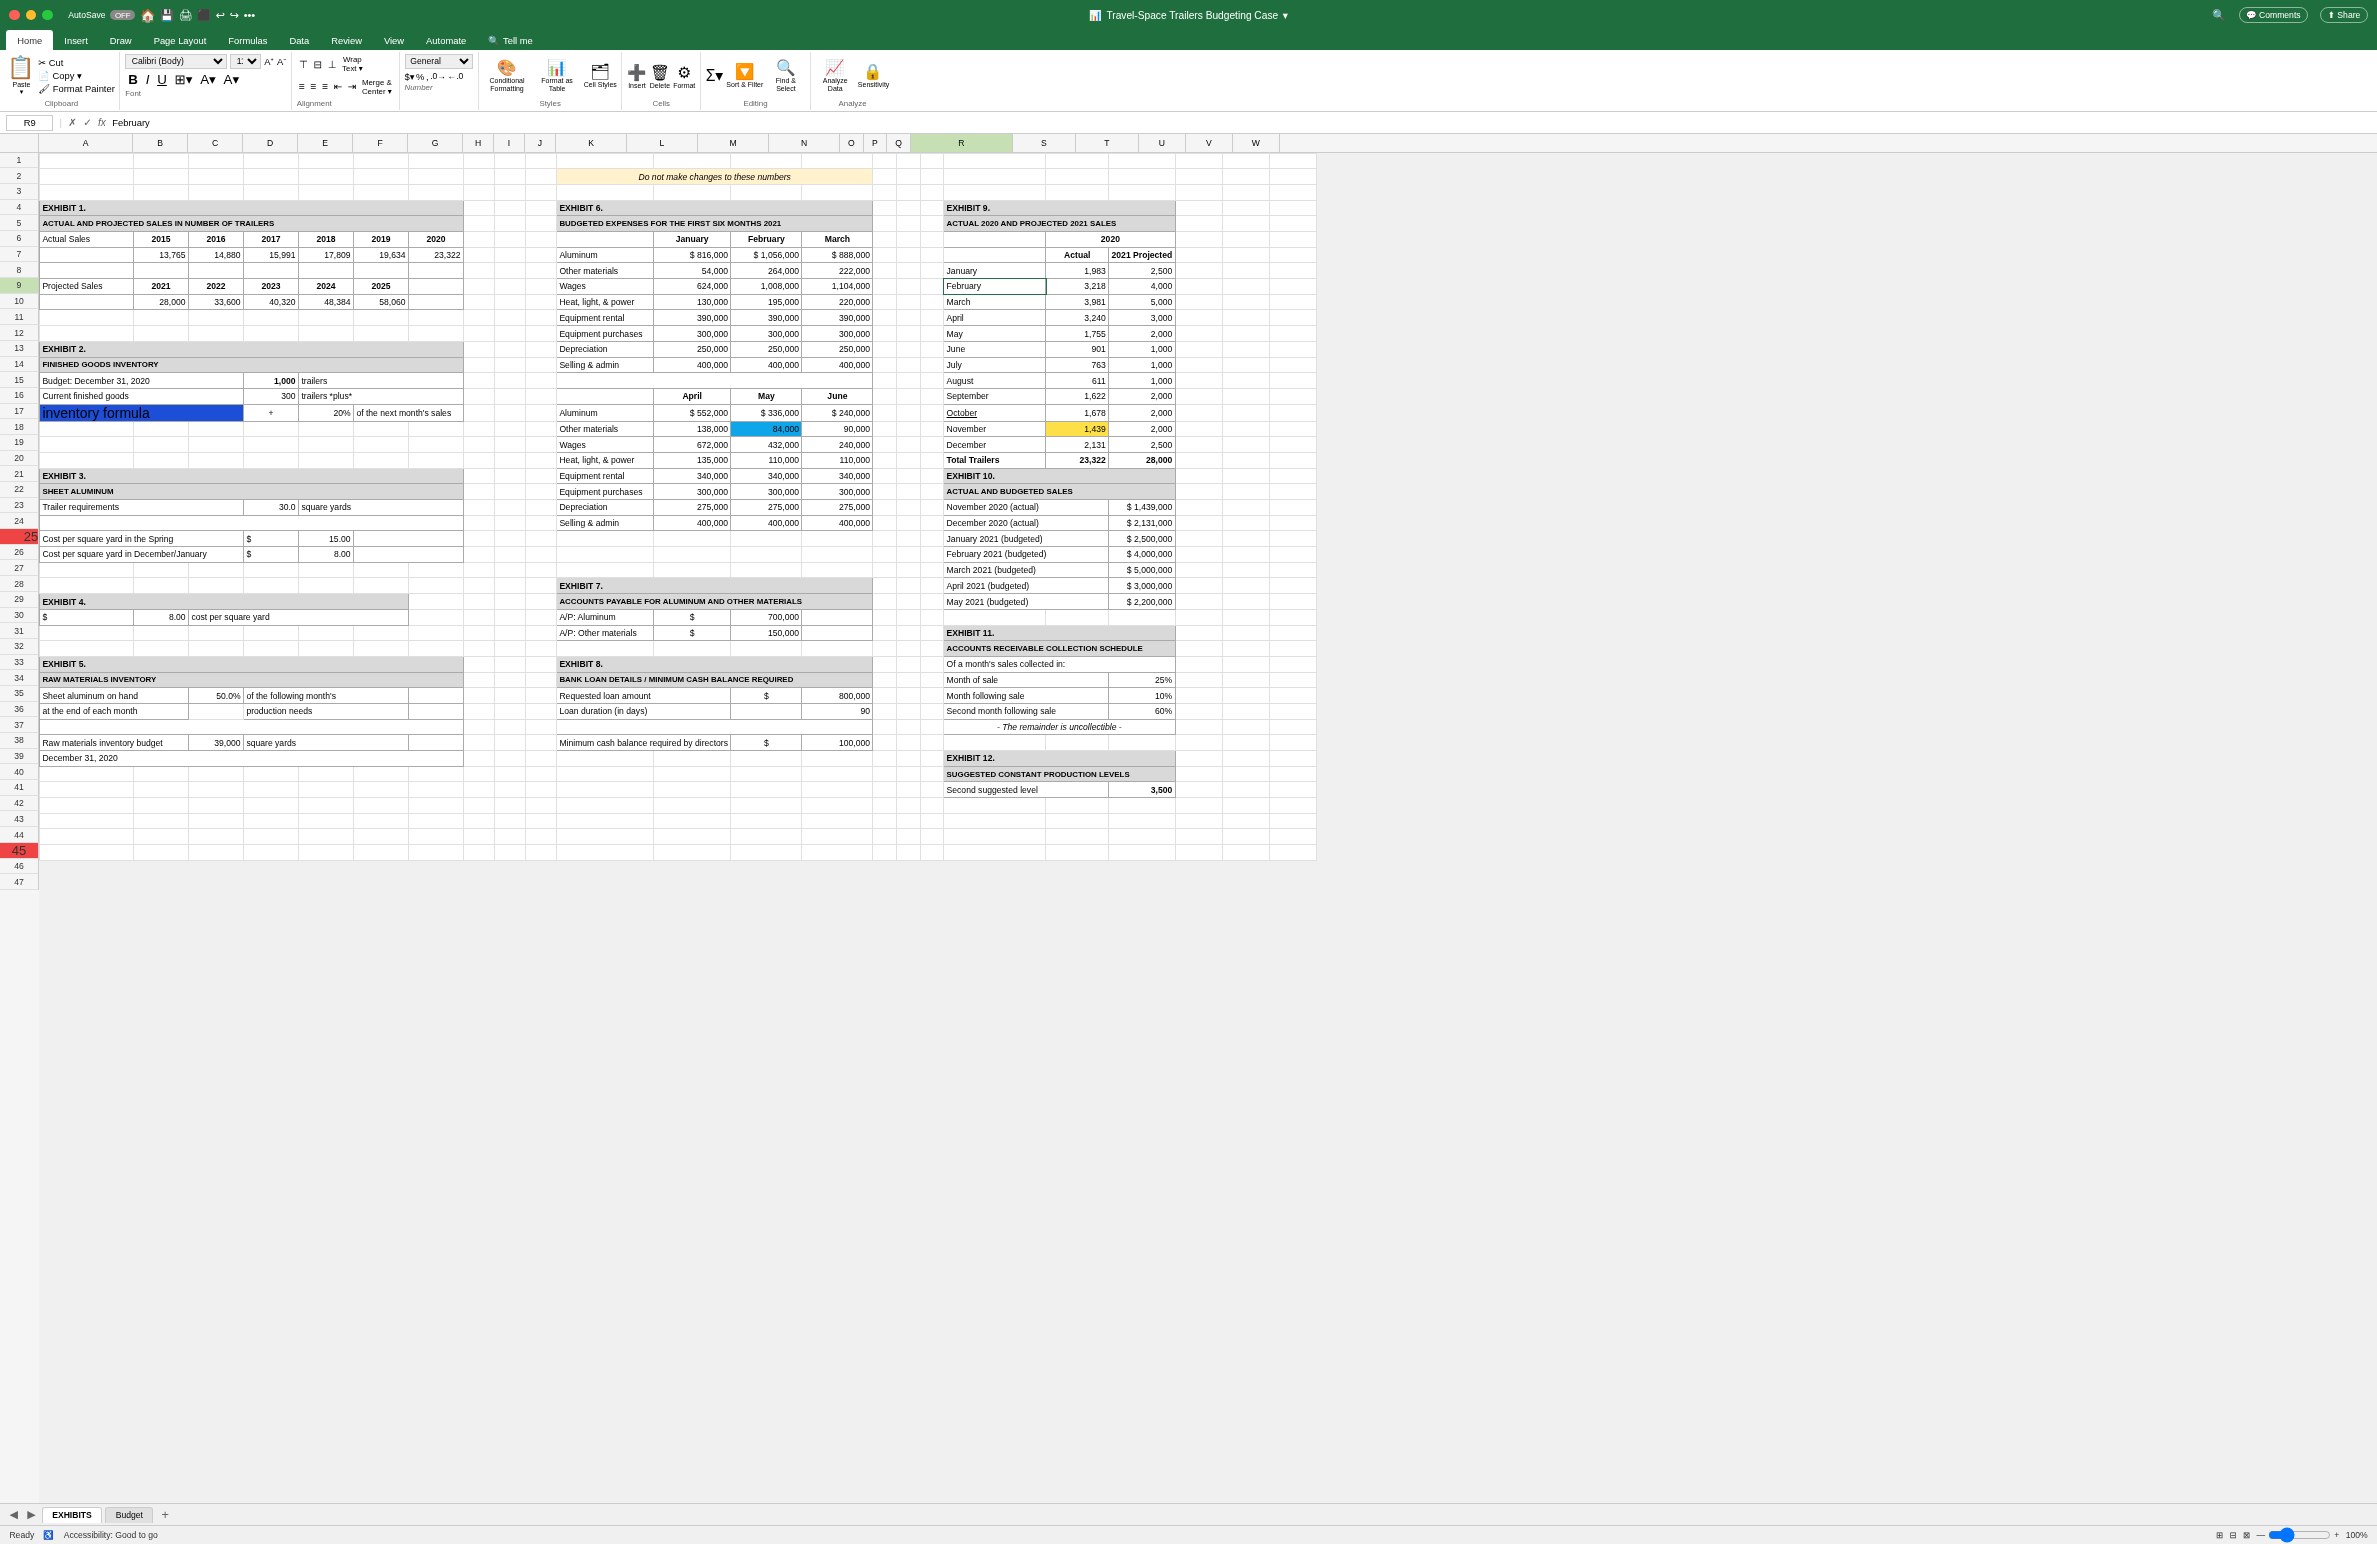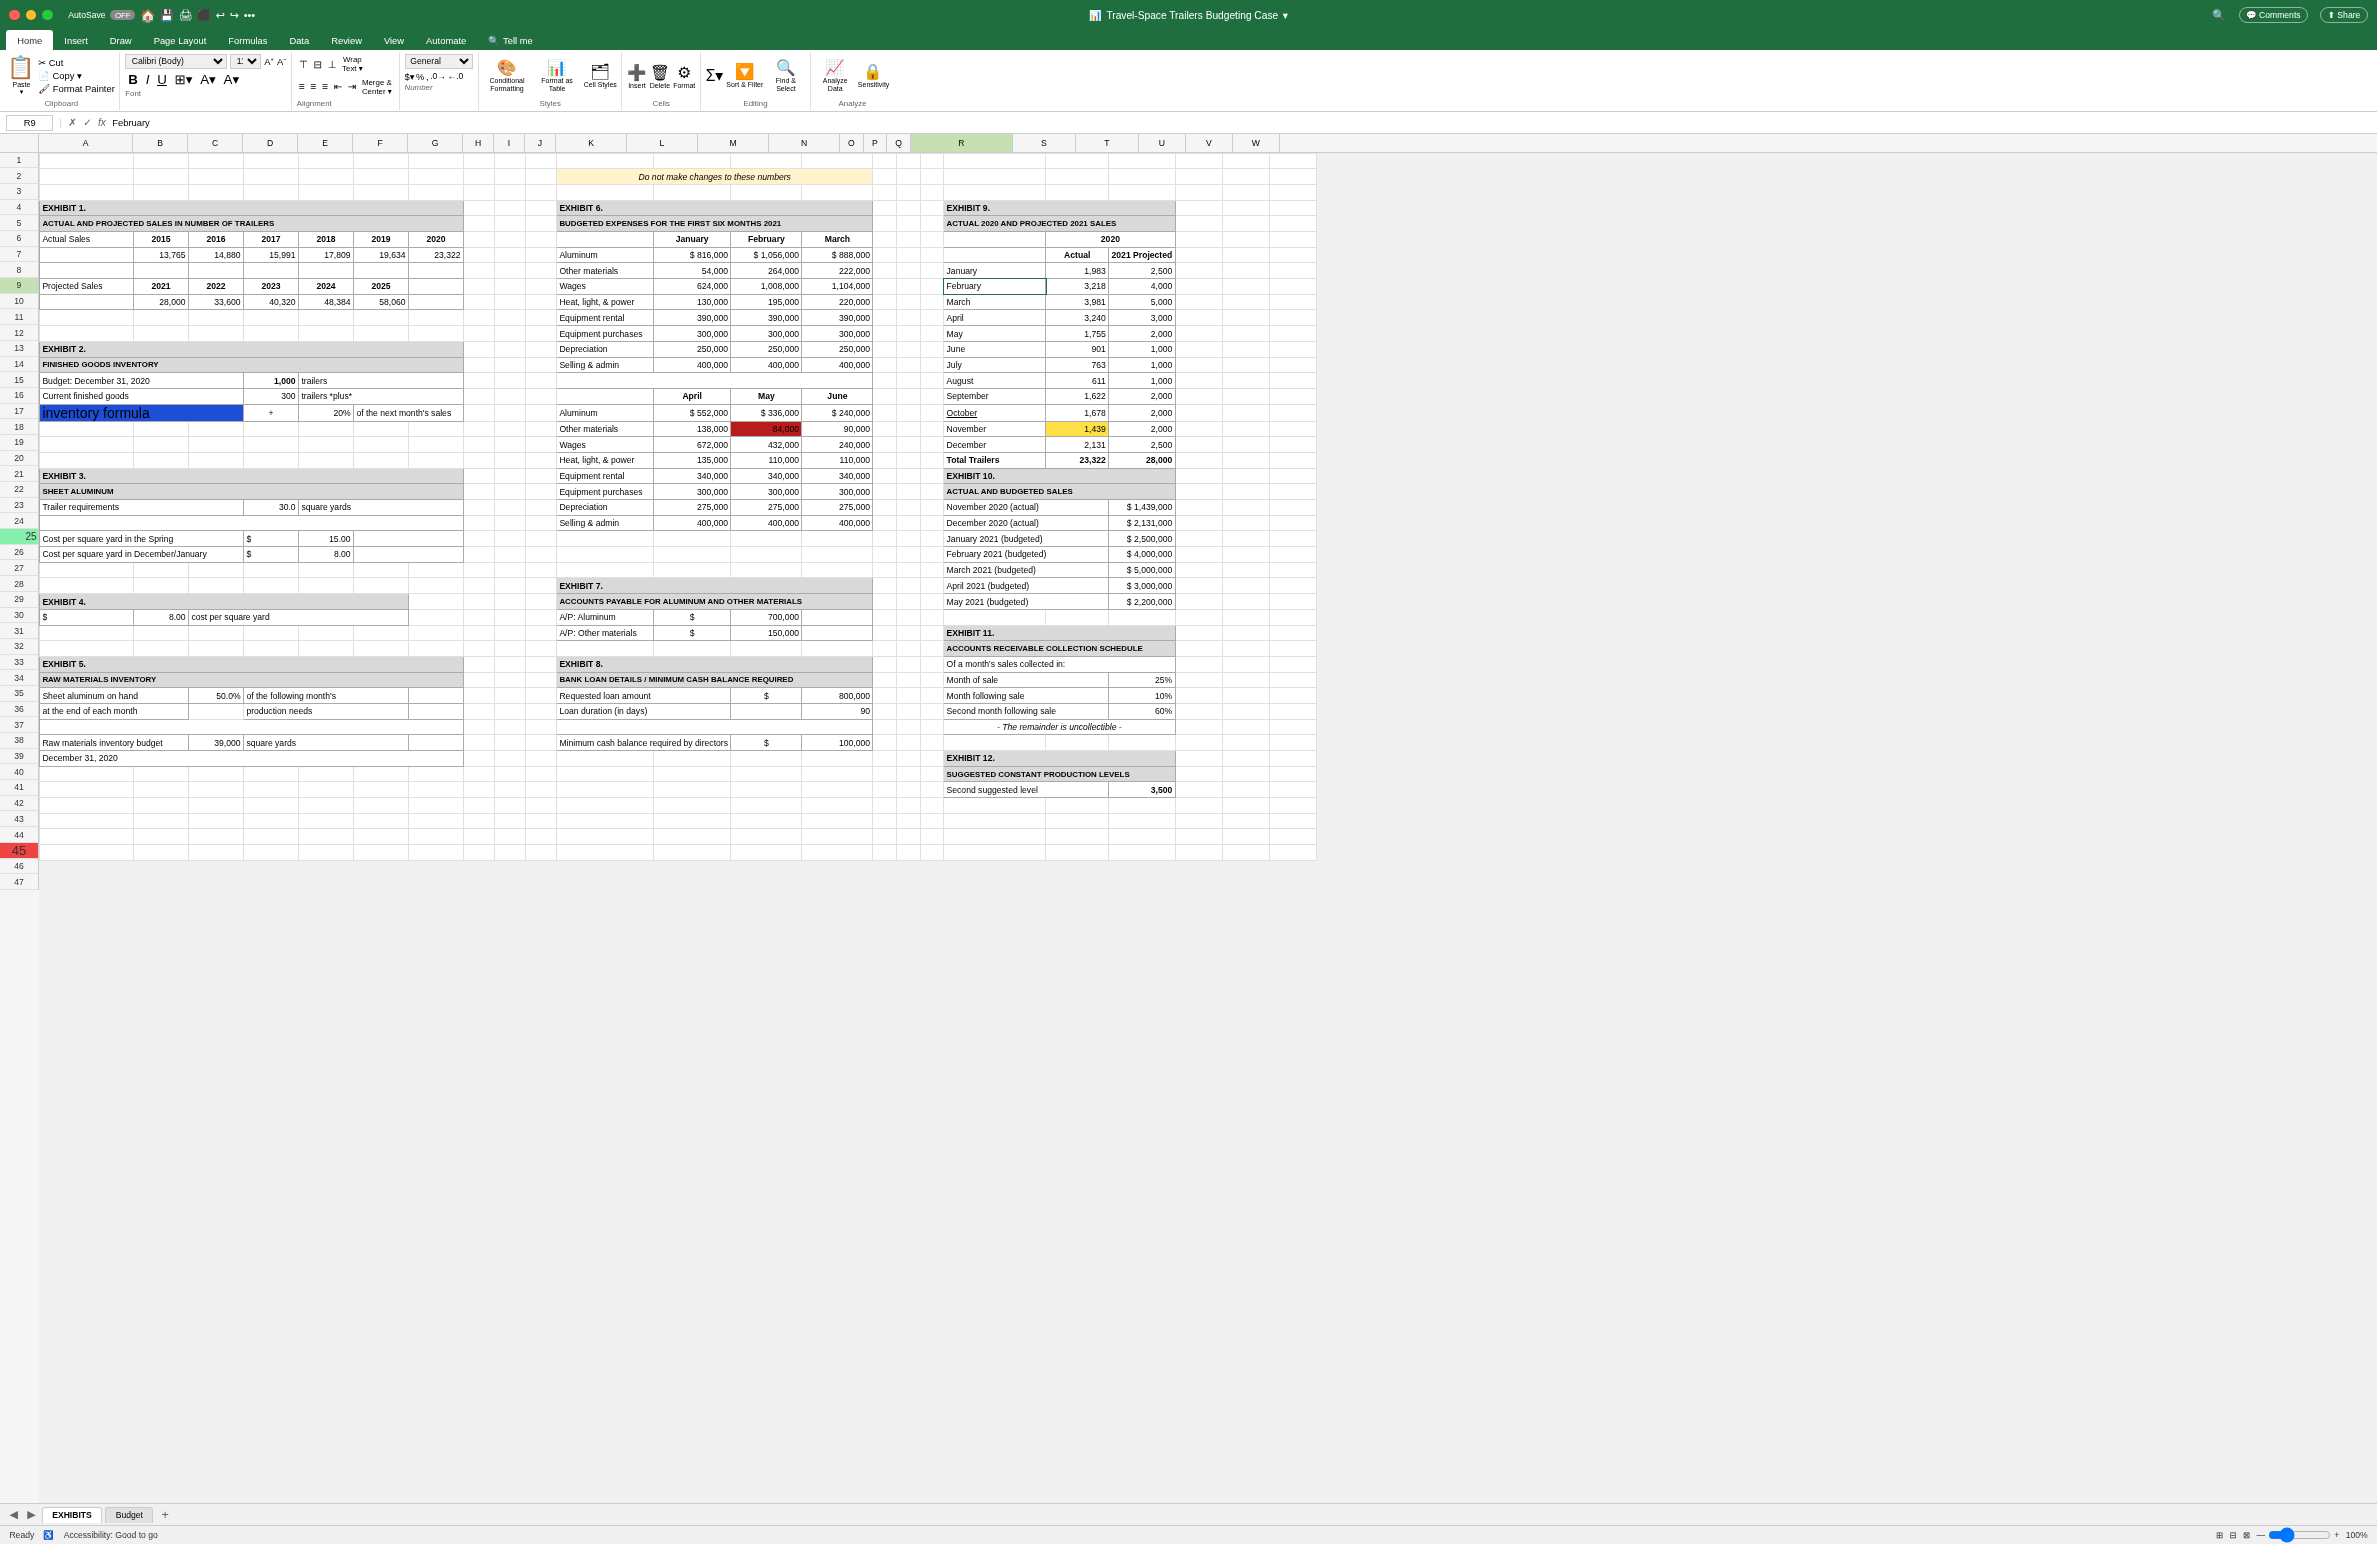--- a/index.html
+++ b/index.html
@@ -324,21 +324,21 @@
           <div style="height: 15.7px; border-bottom: 0.8px solid rgb(224, 224, 224); border-right: 0.8px solid rgb(204, 204, 204); display: flex; align-items: center; justify-content: center; font-size: 8.6px; color: rgb(51, 51, 51); background: rgb(245, 245, 245);">15</div>
           <div style="height: 15.7px; border-bottom: 0.8px solid rgb(224, 224, 224); border-right: 0.8px solid rgb(204, 204, 204); display: flex; align-items: center; justify-content: center; font-size: 8.6px; color: rgb(51, 51, 51); background: rgb(245, 245, 245);">16</div>
           <div style="height: 15.7px; border-bottom: 0.8px solid rgb(224, 224, 224); border-right: 0.8px solid rgb(204, 204, 204); display: flex; align-items: center; justify-content: center; font-size: 8.6px; color: rgb(51, 51, 51); background: rgb(245, 245, 245);">17</div>
           <div style="height: 15.7px; border-bottom: 0.8px solid rgb(224, 224, 224); border-right: 0.8px solid rgb(204, 204, 204); display: flex; align-items: center; justify-content: center; font-size: 8.6px; color: rgb(51, 51, 51); background: rgb(245, 245, 245);">18</div>
           <div style="height: 15.7px; border-bottom: 0.8px solid rgb(224, 224, 224); border-right: 0.8px solid rgb(204, 204, 204); display: flex; align-items: center; justify-content: center; font-size: 8.6px; color: rgb(51, 51, 51); background: rgb(245, 245, 245);">19</div>
           <div style="height: 15.7px; border-bottom: 0.8px solid rgb(224, 224, 224); border-right: 0.8px solid rgb(204, 204, 204); display: flex; align-items: center; justify-content: center; font-size: 8.6px; color: rgb(51, 51, 51); background: rgb(245, 245, 245);">20</div>
           <div style="height: 15.7px; border-bottom: 0.8px solid rgb(224, 224, 224); border-right: 0.8px solid rgb(204, 204, 204); display: flex; align-items: center; justify-content: center; font-size: 8.6px; color: rgb(51, 51, 51); background: rgb(245, 245, 245);">21</div>
           <div style="height: 15.7px; border-bottom: 0.8px solid rgb(224, 224, 224); border-right: 0.8px solid rgb(204, 204, 204); display: flex; align-items: center; justify-content: center; font-size: 8.6px; color: rgb(51, 51, 51); background: rgb(245, 245, 245);">22</div>
           <div style="height: 15.7px; border-bottom: 0.8px solid rgb(224, 224, 224); border-right: 0.8px solid rgb(204, 204, 204); display: flex; align-items: center; justify-content: center; font-size: 8.6px; color: rgb(51, 51, 51); background: rgb(245, 245, 245);">23</div>
           <div style="height: 15.7px; border-bottom: 0.8px solid rgb(224, 224, 224); border-right: 0.8px solid rgb(204, 204, 204); display: flex; align-items: center; justify-content: center; font-size: 8.6px; color: rgb(51, 51, 51); background: rgb(245, 245, 245);">24</div>
-          <div style="height: 15.7px; border-bottom: 0.8px solid rgb(224, 224, 224); border-right: 0.8px solid rgb(204, 204, 204); display: flex; align-items: center; justify-content: center; font-size: 10px; color: rgb(51, 51, 51); background: #86efac; padding-left: 24px;">25</div>
+          <div style="height: 15.7px; border-bottom: 0.8px solid rgb(224, 224, 224); border-right: 0.8px solid rgb(204, 204, 204); display: flex; align-items: center; justify-content: center; font-size: 13px; color: rgb(51, 51, 51); background: #ef4444; padding-left: 24px;">25</div>
           <div style="height: 15.7px; border-bottom: 0.8px solid rgb(224, 224, 224); border-right: 0.8px solid rgb(204, 204, 204); display: flex; align-items: center; justify-content: center; font-size: 8.6px; color: rgb(51, 51, 51); background: rgb(245, 245, 245);">26</div>
           <div style="height: 15.7px; border-bottom: 0.8px solid rgb(224, 224, 224); border-right: 0.8px solid rgb(204, 204, 204); display: flex; align-items: center; justify-content: center; font-size: 8.6px; color: rgb(51, 51, 51); background: rgb(245, 245, 245);">27</div>
           <div style="height: 15.7px; border-bottom: 0.8px solid rgb(224, 224, 224); border-right: 0.8px solid rgb(204, 204, 204); display: flex; align-items: center; justify-content: center; font-size: 8.6px; color: rgb(51, 51, 51); background: rgb(245, 245, 245);">28</div>
           <div style="height: 15.7px; border-bottom: 0.8px solid rgb(224, 224, 224); border-right: 0.8px solid rgb(204, 204, 204); display: flex; align-items: center; justify-content: center; font-size: 8.6px; color: rgb(51, 51, 51); background: rgb(245, 245, 245);">29</div>
           <div style="height: 15.7px; border-bottom: 0.8px solid rgb(224, 224, 224); border-right: 0.8px solid rgb(204, 204, 204); display: flex; align-items: center; justify-content: center; font-size: 8.6px; color: rgb(51, 51, 51); background: rgb(245, 245, 245);">30</div>
           <div style="height: 15.7px; border-bottom: 0.8px solid rgb(224, 224, 224); border-right: 0.8px solid rgb(204, 204, 204); display: flex; align-items: center; justify-content: center; font-size: 8.6px; color: rgb(51, 51, 51); background: rgb(245, 245, 245);">31</div>
           <div style="height: 15.7px; border-bottom: 0.8px solid rgb(224, 224, 224); border-right: 0.8px solid rgb(204, 204, 204); display: flex; align-items: center; justify-content: center; font-size: 8.6px; color: rgb(51, 51, 51); background: rgb(245, 245, 245);">32</div>
           <div style="height: 15.7px; border-bottom: 0.8px solid rgb(224, 224, 224); border-right: 0.8px solid rgb(204, 204, 204); display: flex; align-items: center; justify-content: center; font-size: 8.6px; color: rgb(51, 51, 51); background: rgb(245, 245, 245);">33</div>
           <div style="height: 15.7px; border-bottom: 0.8px solid rgb(224, 224, 224); border-right: 0.8px solid rgb(204, 204, 204); display: flex; align-items: center; justify-content: center; font-size: 8.6px; color: rgb(51, 51, 51); background: rgb(245, 245, 245);">34</div>
           <div style="height: 15.7px; border-bottom: 0.8px solid rgb(224, 224, 224); border-right: 0.8px solid rgb(204, 204, 204); display: flex; align-items: center; justify-content: center; font-size: 8.6px; color: rgb(51, 51, 51); background: rgb(245, 245, 245);">35</div>
@@ -765,21 +765,21 @@
                 <td style="border:0.8px solid #e0e0e0;height:15.7px;padding:0 2.4px;font-size:8.6px;white-space:nowrap;overflow:hidden;vertical-align:middle;background:white;"></td>
                 <td style="border:0.8px solid #e0e0e0;height:15.7px;padding:0 2.4px;font-size:8.6px;white-space:nowrap;overflow:hidden;vertical-align:middle;background:white;"></td>
                 <td style="border:0.8px solid #e0e0e0;height:15.7px;padding:0 2.4px;font-size:8.6px;white-space:nowrap;overflow:hidden;vertical-align:middle;background:white;"></td>
                 <td style="border:0.8px solid #e0e0e0;height:15.7px;padding:0 2.4px;font-size:8.6px;white-space:nowrap;overflow:hidden;vertical-align:middle;background:white;"></td>
                 <td style="border:0.8px solid #e0e0e0;height:15.7px;padding:0 2.4px;font-size:8.6px;white-space:nowrap;overflow:hidden;vertical-align:middle;background:white;"></td>
                 <td style="border:0.8px solid #e0e0e0;height:15.7px;padding:0 2.4px;font-size:8.6px;white-space:nowrap;overflow:hidden;vertical-align:middle;background:white;"></td>
                 <td style="border:0.8px solid #e0e0e0;height:15.7px;padding:0 2.4px;font-size:8.6px;white-space:nowrap;overflow:hidden;vertical-align:middle;background:white;"></td>
                 <td style="border:0.8px solid #e0e0e0;height:15.7px;padding:0 2.4px;font-size:8.6px;white-space:nowrap;overflow:hidden;vertical-align:middle;background:white;"></td>
                 <td style="border:0.8px solid #e0e0e0;height:15.7px;padding:0 2.4px;font-size:8.6px;white-space:nowrap;overflow:hidden;vertical-align:middle;background:white;border:0.8px solid #aaa;">Other materials</td>
                 <td style="border:0.8px solid #e0e0e0;height:15.7px;padding:0 2.4px;font-size:8.6px;white-space:nowrap;overflow:hidden;vertical-align:middle;background:white;border:0.8px solid #aaa;text-align:right;">138,000</td>
-                <td style="border:0.8px solid #e0e0e0;height:15.7px;padding:0 2.4px;font-size:8.6px;white-space:nowrap;overflow:hidden;vertical-align:middle;background:#b91c1c;border:0.8px solid #aaa;text-align:right;">84,000</td>
+                <td style="border:0.8px solid #e0e0e0;height:15.7px;padding:0 2.4px;font-size:8.6px;white-space:nowrap;overflow:hidden;vertical-align:middle;background:#0ea5e9;border:0.8px solid #aaa;text-align:right;">84,000</td>
                 <td style="border:0.8px solid #e0e0e0;height:15.7px;padding:0 2.4px;font-size:8.6px;white-space:nowrap;overflow:hidden;vertical-align:middle;background:white;border:0.8px solid #aaa;text-align:right;">90,000</td>
                 <td style="border:0.8px solid #e0e0e0;height:15.7px;padding:0 2.4px;font-size:8.6px;white-space:nowrap;overflow:hidden;vertical-align:middle;background:white;"></td>
                 <td style="border:0.8px solid #e0e0e0;height:15.7px;padding:0 2.4px;font-size:8.6px;white-space:nowrap;overflow:hidden;vertical-align:middle;background:white;"></td>
                 <td style="border:0.8px solid #e0e0e0;height:15.7px;padding:0 2.4px;font-size:8.6px;white-space:nowrap;overflow:hidden;vertical-align:middle;background:white;"></td>
                 <td style="border:0.8px solid #e0e0e0;height:15.7px;padding:0 2.4px;font-size:8.6px;white-space:nowrap;overflow:hidden;vertical-align:middle;background:white;border:0.8px solid #aaa;">November</td>
                 <td style="border:0.8px solid #e0e0e0;height:15.7px;padding:0 2.4px;font-size:8.6px;white-space:nowrap;overflow:hidden;vertical-align:middle;background:#fde047;border:0.8px solid #aaa;text-align:right;">1,439</td>
                 <td style="border:0.8px solid #e0e0e0;height:15.7px;padding:0 2.4px;font-size:8.6px;white-space:nowrap;overflow:hidden;vertical-align:middle;background:white;border:0.8px solid #aaa;text-align:right;">2,000</td>
                 <td style="border:0.8px solid #e0e0e0;height:15.7px;padding:0 2.4px;font-size:8.6px;white-space:nowrap;overflow:hidden;vertical-align:middle;background:white;"></td>
                 <td style="border:0.8px solid #e0e0e0;height:15.7px;padding:0 2.4px;font-size:8.6px;white-space:nowrap;overflow:hidden;vertical-align:middle;background:white;"></td>
                 <td style="border:0.8px solid #e0e0e0;height:15.7px;padding:0 2.4px;font-size:8.6px;white-space:nowrap;overflow:hidden;vertical-align:middle;background:white;"></td>

